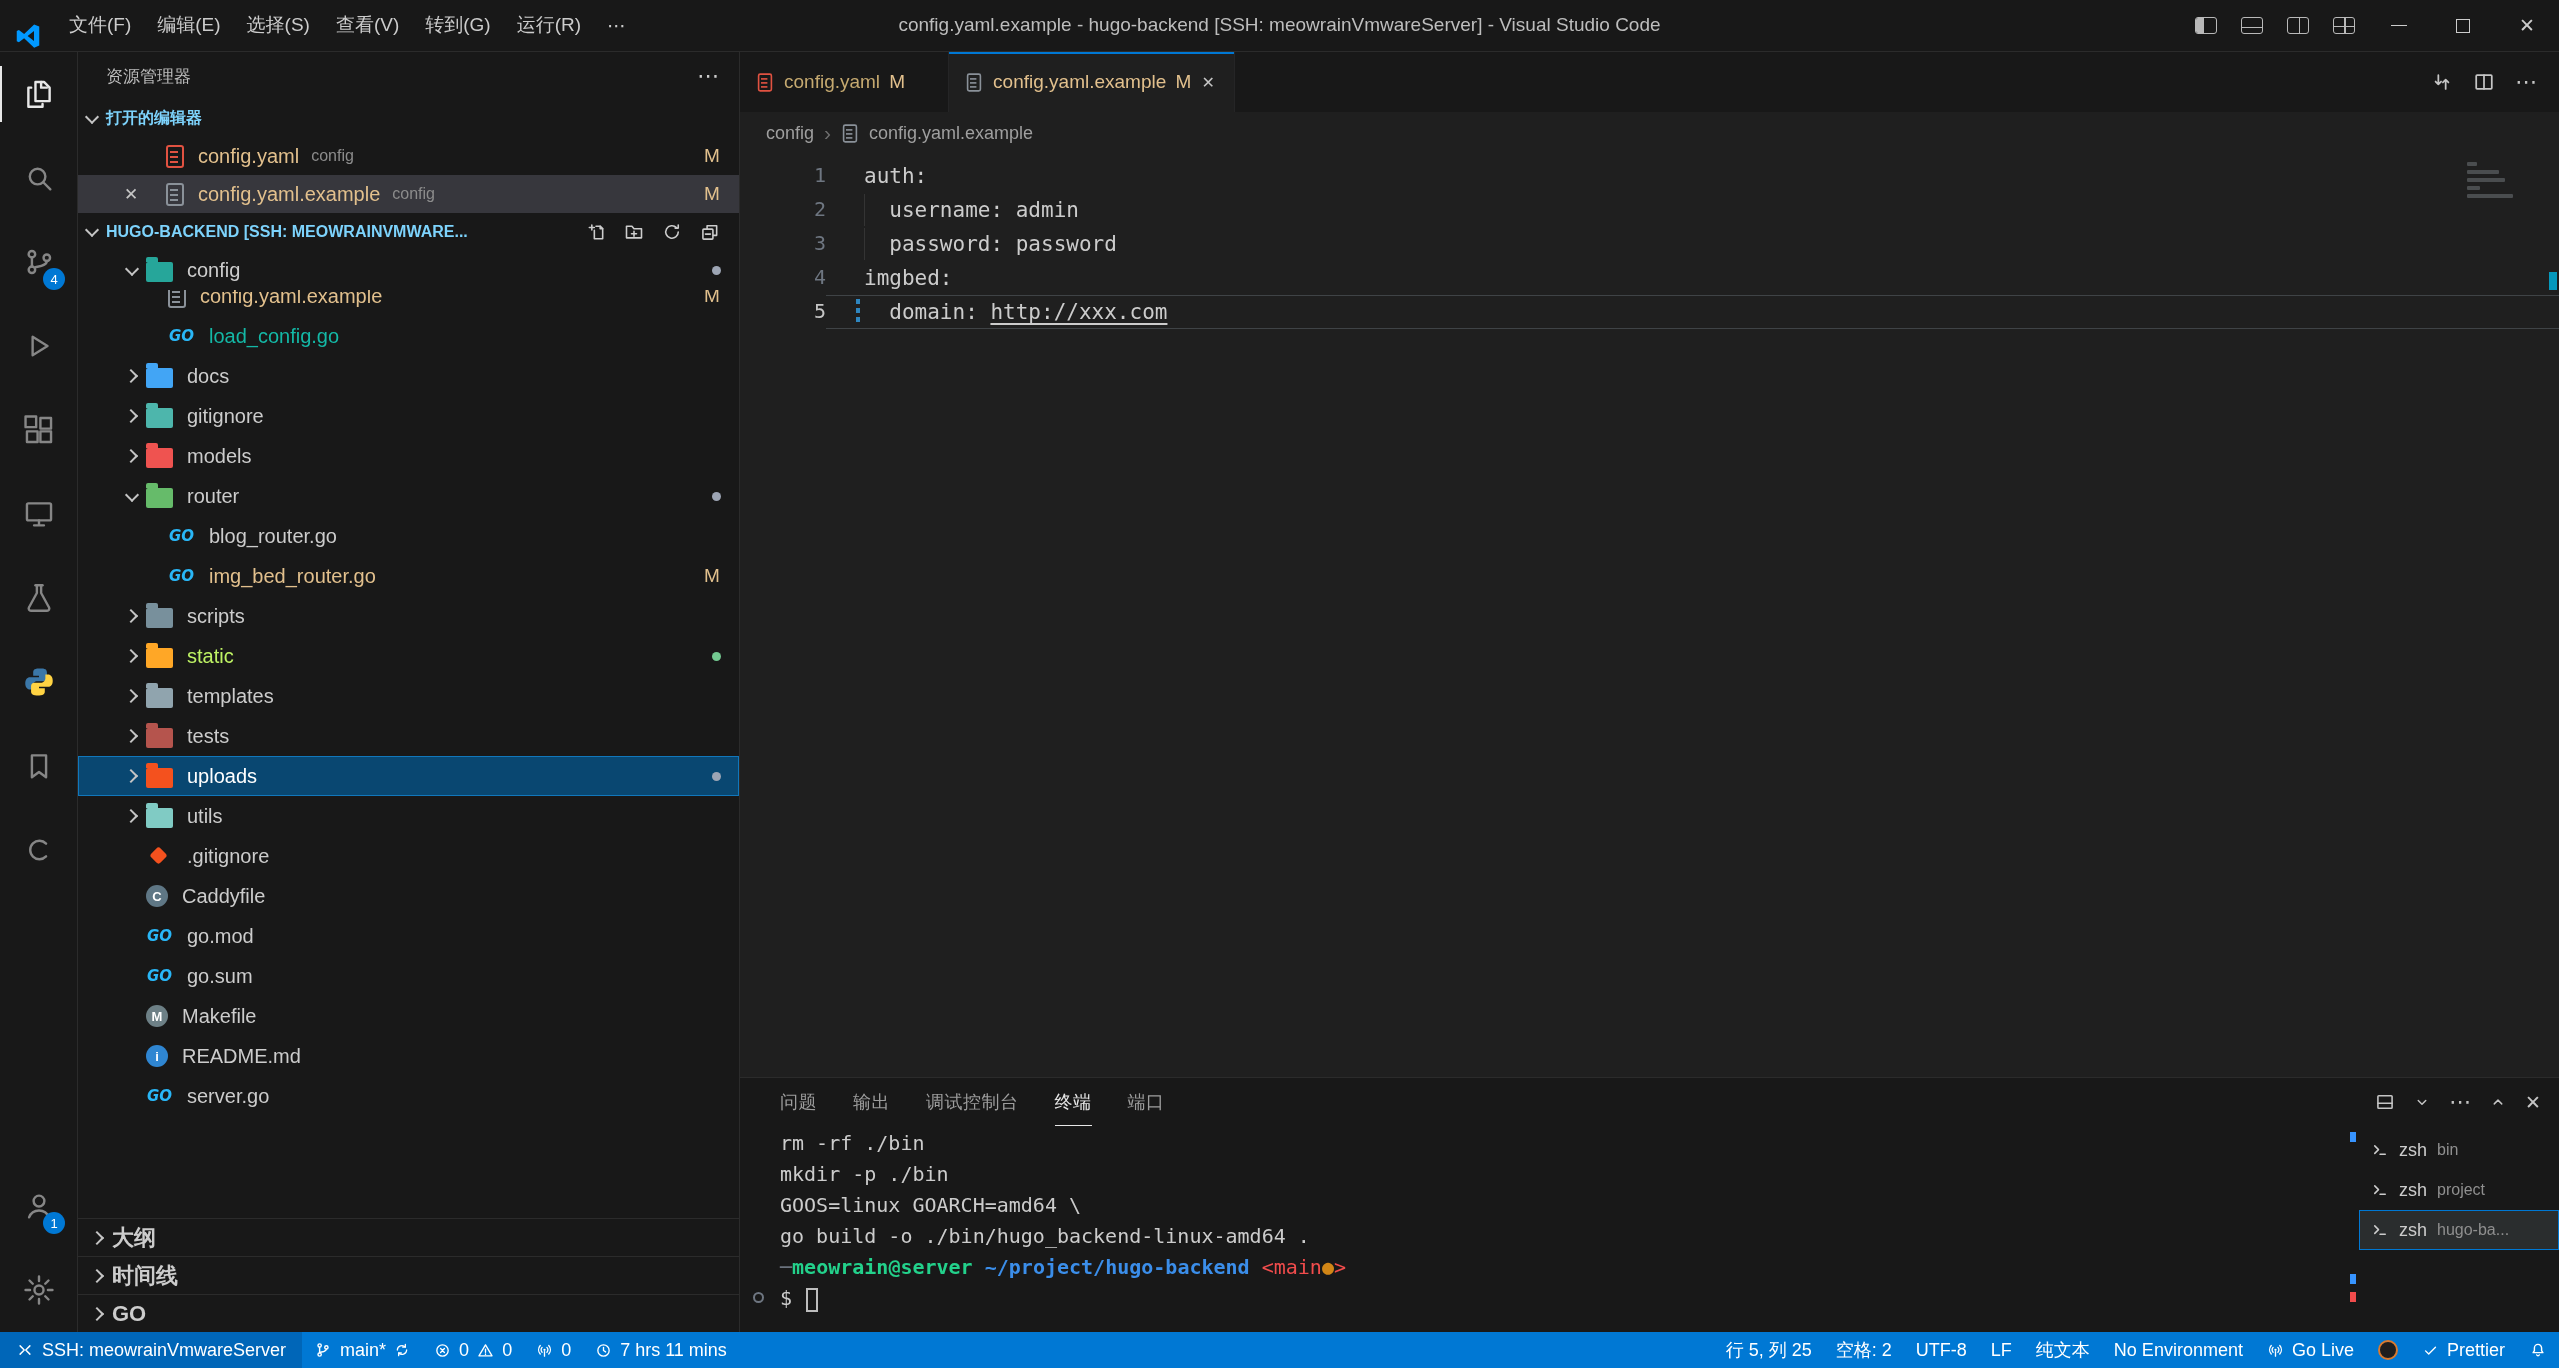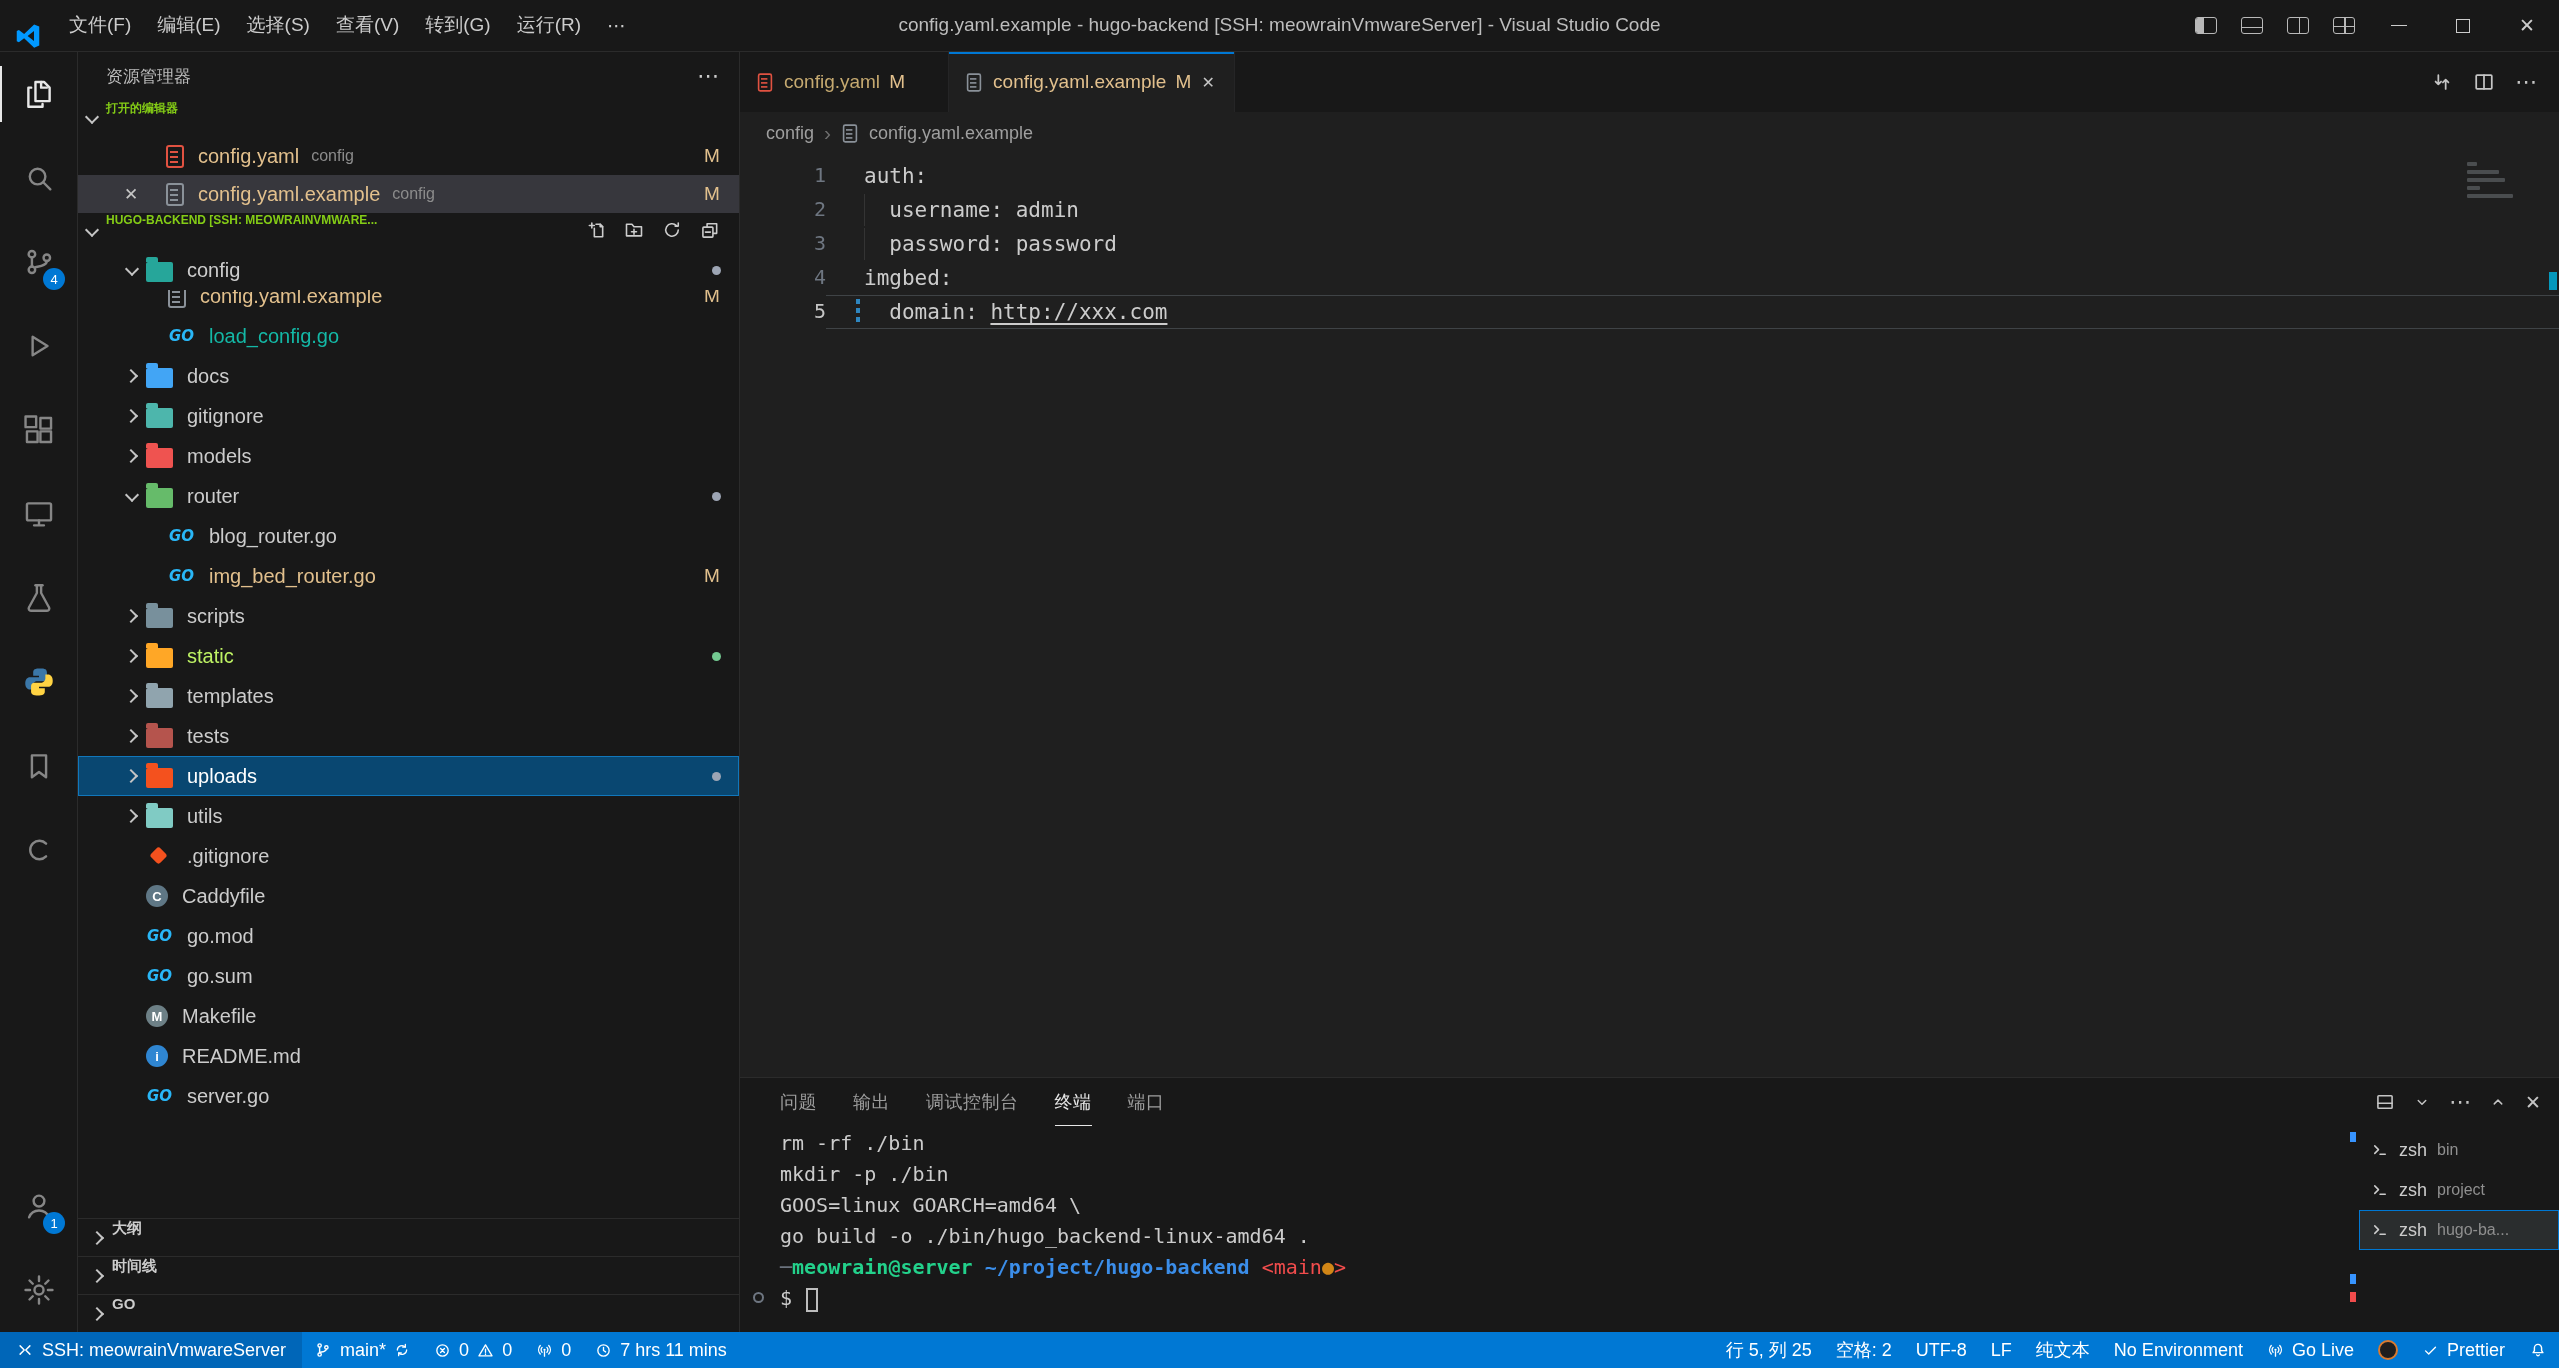--- a/index.html
+++ b/index.html
@@ -34,42 +34,42 @@
   .ab-spacer{flex:1}
   .ab-item{height:84px;display:flex;align-items:center;justify-content:center;color:#868686;position:relative}
   .ab-item.active{color:#e7e7e7}
   .ab-item.active::before{content:"";position:absolute;left:0;top:14px;bottom:14px;width:2px;background:#e7e7e7}
   .ab-badge{position:absolute;right:12px;bottom:14px;min-width:22px;height:22px;border-radius:11px;background:#0078d4;color:#fff;font-size:13px;display:flex;align-items:center;justify-content:center;padding:0 5px}
 
   
   .sidebar{width:662px;background:#181818;border-right:1px solid #2b2b2b;display:flex;flex-direction:column;overflow:hidden}
   .sb-title{height:48px;flex:none;display:flex;align-items:center;padding:0 20px 0 28px;color:#bcbcbc;font-size:17px}
   .sb-title .more{margin-left:auto;font-size:22px;color:#cccccc}
-  .sec-h{height:37px;flex:none;display:flex;align-items:flex-start;font-weight:700;font-size:12px;color:#84cc16;white-space:nowrap;overflow:hidden}
+  .sec-h{height:37px;flex:none;display:flex;align-items:center;font-weight:700;font-size:16px;color:#7dd3fc;white-space:nowrap;overflow:hidden}
   .sec-actions{margin-left:auto;display:flex;gap:4px;padding-right:12px;color:#cccccc;flex:none}
   .act{width:34px;height:34px;display:flex;align-items:center;justify-content:center;border-radius:5px}
   .chev{display:inline-flex;width:28px;height:100%;align-items:center;justify-content:center;flex:none;color:#c5c5c5}
   .chev::before{content:"";width:8px;height:8px;border-right:2px solid currentColor;border-bottom:2px solid currentColor;transform:rotate(-45deg);margin-left:-3px}
   .chev.down::before{transform:rotate(45deg);margin-left:0;margin-top:-3px}
   .chev.none::before{display:none}
   .row{height:38px;display:flex;align-items:center;padding-right:18px;position:relative}
   .oe-row{padding-left:88px}
   .row.active-ed{background:#37373d}
   .close-x{position:absolute;left:46px;font-size:17px;color:#c5c5c5}
   .trow{height:40px;display:flex;align-items:center;padding-right:18px}
   .trow.selected{background:#094771;outline:1px solid #1177bb;outline-offset:-1px}
   .cliprow{height:26px;overflow:hidden;flex:none}
   .cliprow .trow{transform:translateY(-14px)}
   .lbl{white-space:nowrap;overflow:hidden}
   .desc{margin-left:12px;color:#8c8c8c;font-size:16px}
   .grow{flex:1}
   .gitM{color:#e2c08d;font-size:19px;margin-left:8px;width:18px;text-align:center;flex:none}
   .dot{width:9px;height:9px;border-radius:50%;margin-left:8px;flex:none}
   .spacer{flex:1}
-  .pane-h{height:38px;flex:none;border-top:1px solid #2b2b2b;display:flex;font-weight:700;font-size:15px;color:#cccccc;padding-left:6px}
+  .pane-h{height:38px;flex:none;border-top:1px solid #2b2b2b;display:flex;align-items:center;font-weight:700;font-size:22px;color:#cccccc;padding-left:6px}
 
   
   .ic{flex:none;margin-right:14px;display:inline-flex;align-items:center;justify-content:center}
   .ic.folder{width:27px;height:20px;border-radius:2px;background:var(--c);position:relative;margin-top:4px}
   .ic.folder::before{content:"";position:absolute;left:0;top:-5px;width:12px;height:5px;border-radius:2px 2px 0 0;background:var(--c)}
   .ic.goic{width:27px;color:#29b6f6;font:italic 800 15px "DejaVu Sans",sans-serif}
   .ic.gitic{width:27px;height:20px;position:relative}
   .ic.gitic::before{content:"";position:absolute;left:6px;top:3px;width:13px;height:13px;background:#f4511e;border-radius:3px;transform:rotate(45deg)}
   .ic.circ{width:22px;height:22px;border-radius:50%;background:var(--c);color:#fff;font-size:13px;font-weight:700}
   .ic.docic{width:18px;height:23px;border:2px solid var(--c);border-radius:3px;position:relative}

